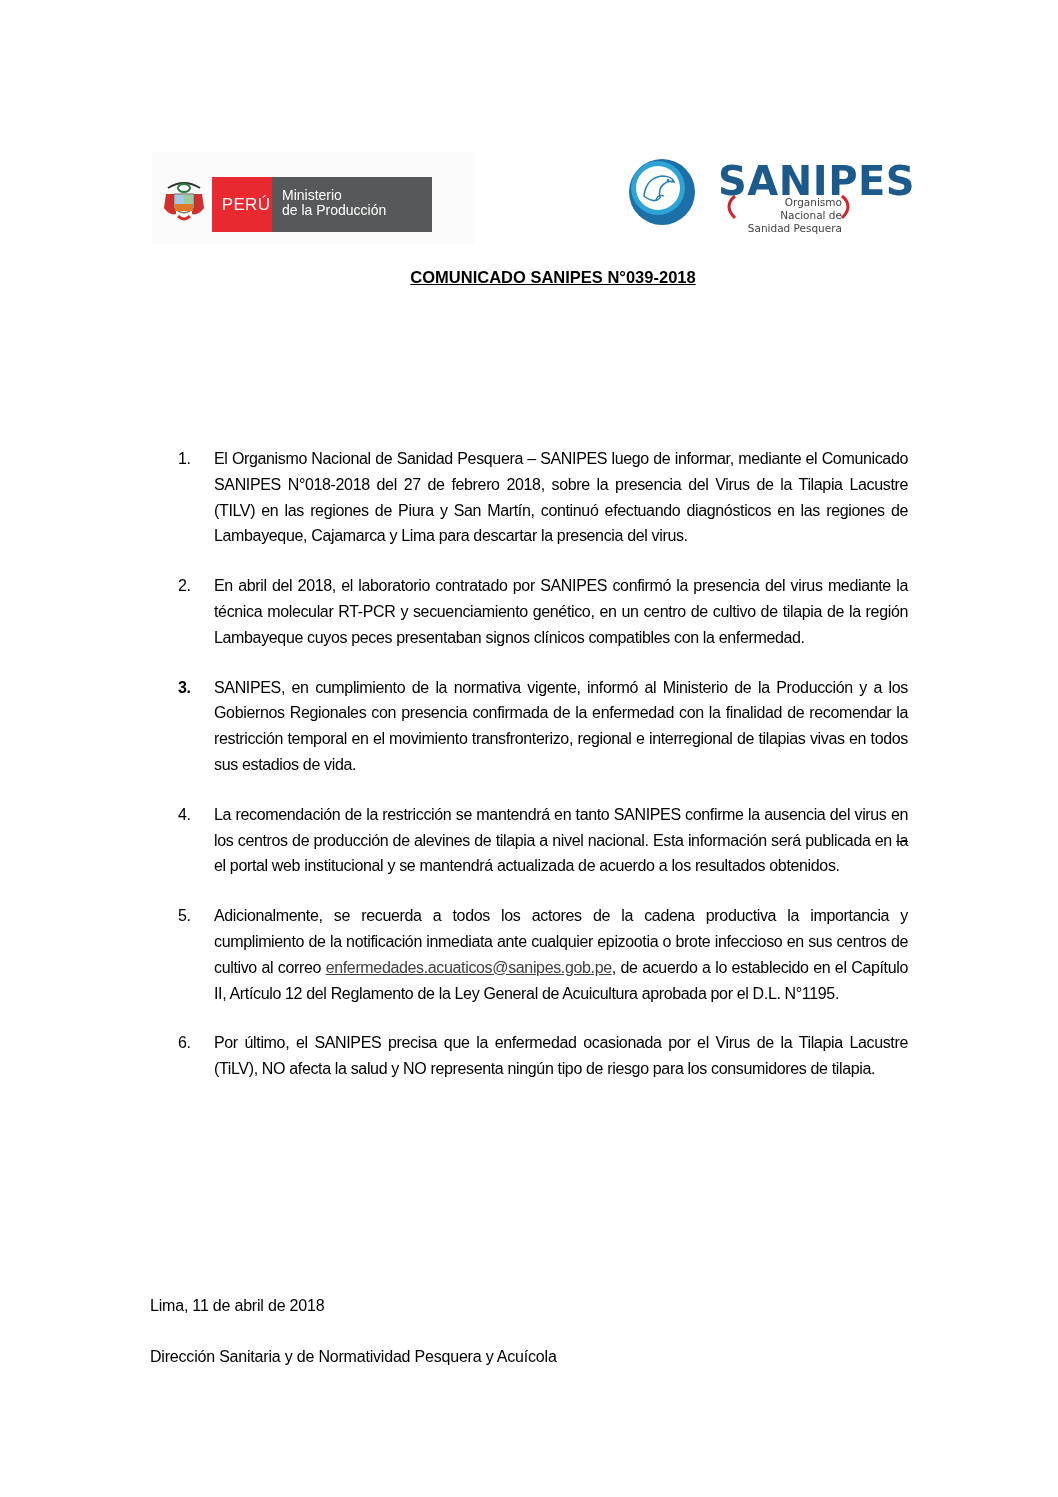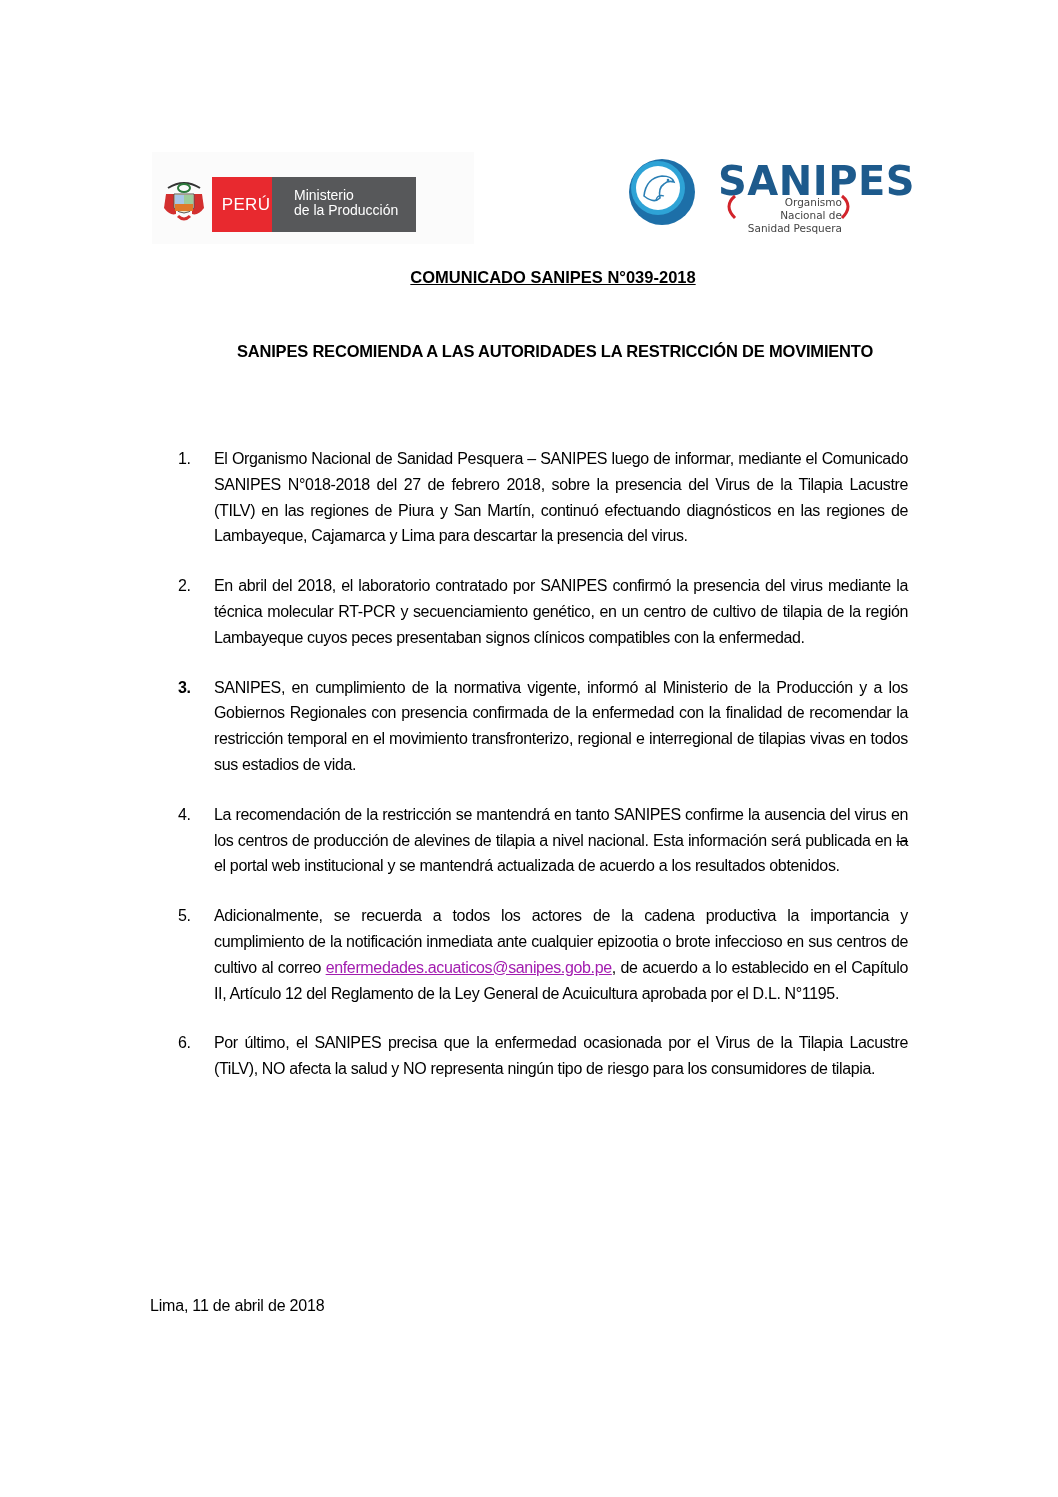--- a/index.html
+++ b/index.html
@@ -6,22 +6,22 @@
   body { width: 1058px; height: 1497px; position: relative; overflow: hidden;
          font-family: "Liberation Sans", "DejaVu Sans", sans-serif; color: #000; }
 
   .page { position: absolute; left: 0; top: 0; width: 1058px; height: 1497px; background: #fff; }
 
   
   .logo-ministerio { position: absolute; left: 152px; top: 152px; width: 322px; height: 92px; background: #fbfbfb; }
   .coat-of-arms { position: absolute; left: 10px; top: 22px; width: 44px; height: 50px; }
   .peru-box { position: absolute; left: 60px; top: 25px; width: 68px; height: 55px; background: #e8292f;
               color: #fff; font-size: 17px; display: flex; align-items: center; justify-content: center; letter-spacing: 0.3px; }
-  .ministry-box { position: absolute; left: 120px; top: 25px; width: 144px; height: 55px; background: #57585a;
-                  color: #fff; font-size: 14px; line-height: 15px; padding: 11px 0 0 22px; box-sizing: border-box; }
+  .ministry-box { position: absolute; left: 120px; top: 25px; width: 160px; height: 55px; background: #57585a;
+                  color: #fff; font-size: 14px; line-height: 15px; padding: 11px 0 0 10px; box-sizing: border-box; }
   .ministry-box span { display: block; }
 
   .logo-sanipes { position: absolute; left: 620px; top: 150px; width: 250px; height: 82px; }
   .sanipes-emblem { position: absolute; left: 8px; top: 8px; width: 68px; height: 68px; }
   .sanipes-word { position: absolute; left: 98px; top: 8px; font-size: 40px; font-weight: bold; color: #1d5a8c; letter-spacing: 0.5px;
                   font-family: "DejaVu Sans", sans-serif; }
   .sanipes-sub { position: absolute; left: 122px; top: 46px; font-size: 10.5px; color: #444; line-height: 13px; text-align: right; width: 100px;
                  font-family: "DejaVu Sans", sans-serif; }
   .sanipes-arc-left { position: absolute; left: 103px; top: 44px; width: 14px; height: 26px; }
   .sanipes-arc-right { position: absolute; left: 220px; top: 44px; width: 14px; height: 26px; }
@@ -33,21 +33,21 @@
               line-height: 27px; letter-spacing: -0.2px; }
 
   
   .items { position: absolute; left: 178px; top: 446px; width: 730px; }
   .item { position: relative; padding-left: 36px; font-size: 16px; line-height: 25.8px; text-align: justify; margin-bottom: 24px;
           letter-spacing: -0.35px; }
   .item .num { position: absolute; left: 0; top: 0; width: 30px; }
   .item .num.bold { font-weight: bold; }
   .item b { font-weight: normal; }
   .item s { text-decoration: line-through; }
-  .item a { color: #a21caf; text-decoration: underline; }
+  .item a { color: #404040; text-decoration: underline; }
 
   .footer-date { position: absolute; left: 150px; top: 1297px; font-size: 16px; letter-spacing: -0.2px; }
   .footer-office { position: absolute; left: 150px; top: 1348px; font-size: 16px; letter-spacing: -0.2px; }
 </style>
 </head>
 <body>
 
 <div class="page">
 
   <div class="logo-ministerio">
@@ -86,21 +86,20 @@
       <div>Organismo Nacional de</div>
       <div>Sanidad Pesquera</div>
     </div>
     <svg class="sanipes-arc-right" viewBox="0 0 14 26">
       <path d="M2 2 Q14 12 2 24" stroke="#d2232a" stroke-width="3" fill="none"></path>
     </svg>
   </div>
 
   <div class="doc-number">COMUNICADO SANIPES N°039-2018</div>
   <div class="headline">
-    <div>SANIPES RECOMIENDA A LAS AUTORIDADES LA RESTRICCIÓN DE MOVIMIENTO</div>
   </div>
 
   <div class="items">
     <div class="item">
       <span class="num">1.</span>
       <span>El Organismo Nacional de Sanidad Pesquera – SANIPES luego de informar, mediante el Comunicado SANIPES N°018-2018 del 27 de febrero 2018, sobre la presencia del Virus de la Tilapia Lacustre (TILV) en las regiones de Piura y San Martín, continuó efectuando diagnósticos en las regiones de Lambayeque, Cajamarca y Lima para descartar la presencia del virus.</span>
     </div>
 
     <div class="item">
       <span class="num">2.</span>
@@ -122,13 +121,14 @@
       <span>Adicionalmente,  se recuerda a todos los actores de la cadena productiva la importancia y cumplimiento de la notificación inmediata ante cualquier epizootia o brote infeccioso en sus centros de cultivo al correo </span><a title="enfermedades.acuaticos@sanipes.gob.pe">enfermedades.acuaticos@sanipes.gob.pe</a><span>, de acuerdo a lo establecido en el Capítulo II, Artículo 12 del Reglamento de la Ley General de Acuicultura aprobada por el D.L. N°1195.</span>
     </div>
 
     <div class="item">
       <span class="num">6.</span>
       <span>Por último, el SANIPES precisa que la enfermedad ocasionada por el Virus de la Tilapia Lacustre (TiLV), NO afecta la salud y NO representa ningún tipo de riesgo para los consumidores de tilapia.</span>
     </div>
   </div>
 
   <div class="footer-date">Lima, 11 de abril de 2018</div>
+  <div class="footer-office">Dirección Sanitaria y de Normatividad Pesquera y Acuícola</div>
 </div>
 
 </body></html>

